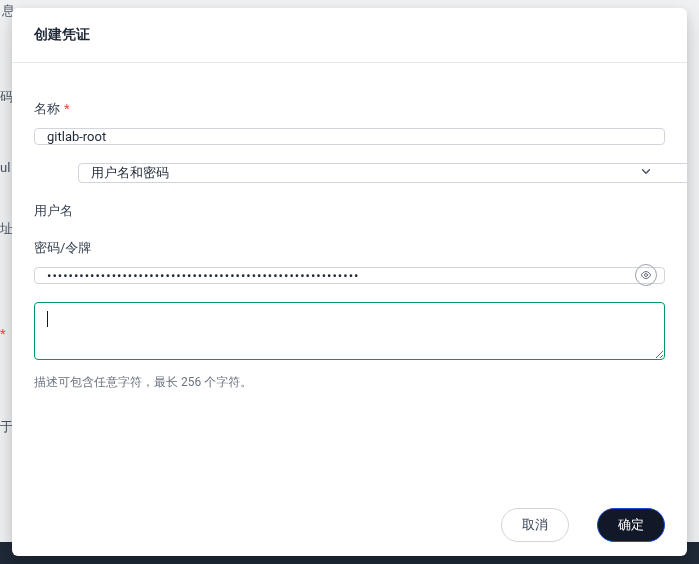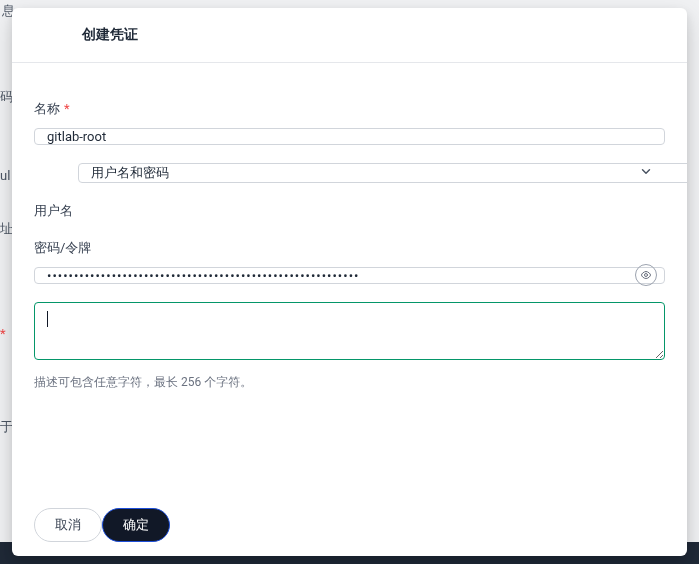--- a/index.html
+++ b/index.html
@@ -16,21 +16,21 @@
       inset: 0;
       background: #f0f1f3;
     }
     .bg-fragment {
       position: absolute;
       color: #4b5563;
       font-size: 13px;
     }
     .bg-fragment.top { top: 2px; left: 2px; }
     .bg-fragment.l1 { top: 88px; left: 0; }
-    .bg-fragment.l2 { top: 168px; left: 0; }
+    .bg-fragment.l2 { top: 160px; left: 0; }
     .bg-fragment.l3 { top: 220px; left: 0; }
     .bg-fragment.l4 { top: 326px; left: 0; color: #ef4444; }
     .bg-fragment.l5 { top: 418px; left: 0; }
     .dark-strip {
       position: absolute;
       bottom: 0;
       left: 0;
       right: 0;
       height: 22px;
       background: #1f2937;
@@ -49,21 +49,20 @@
       overflow: hidden;
     }
     .modal-header {
       padding: 18px 22px;
       border-bottom: 1px solid #e5e7eb;
     }
     .modal-title {
       font-size: 14px;
       font-weight: 600;
       color: #1f2937;
-      margin-left: 48px;
     }
     .modal-body {
       flex: 1;
       padding: 18px 22px 10px 22px;
       overflow-y: auto;
     }
     .form-group {
       margin-bottom: 18px;
     }
     .form-label {
@@ -136,21 +135,22 @@
       line-height: 1.4;
     }
     .help-text {
       font-size: 12px;
       color: #6b7280;
       margin-top: 10px;
     }
     .modal-footer {
       padding: 14px 22px;
       display: flex;
-      gap: 0;
+      justify-content: flex-end;
+      gap: 28px;
     }
     .btn {
       padding: 7px 20px;
       font-size: 13px;
       border-radius: 18px;
       cursor: pointer;
       font-family: inherit;
     }
     .btn-secondary {
       background: #ffffff;

